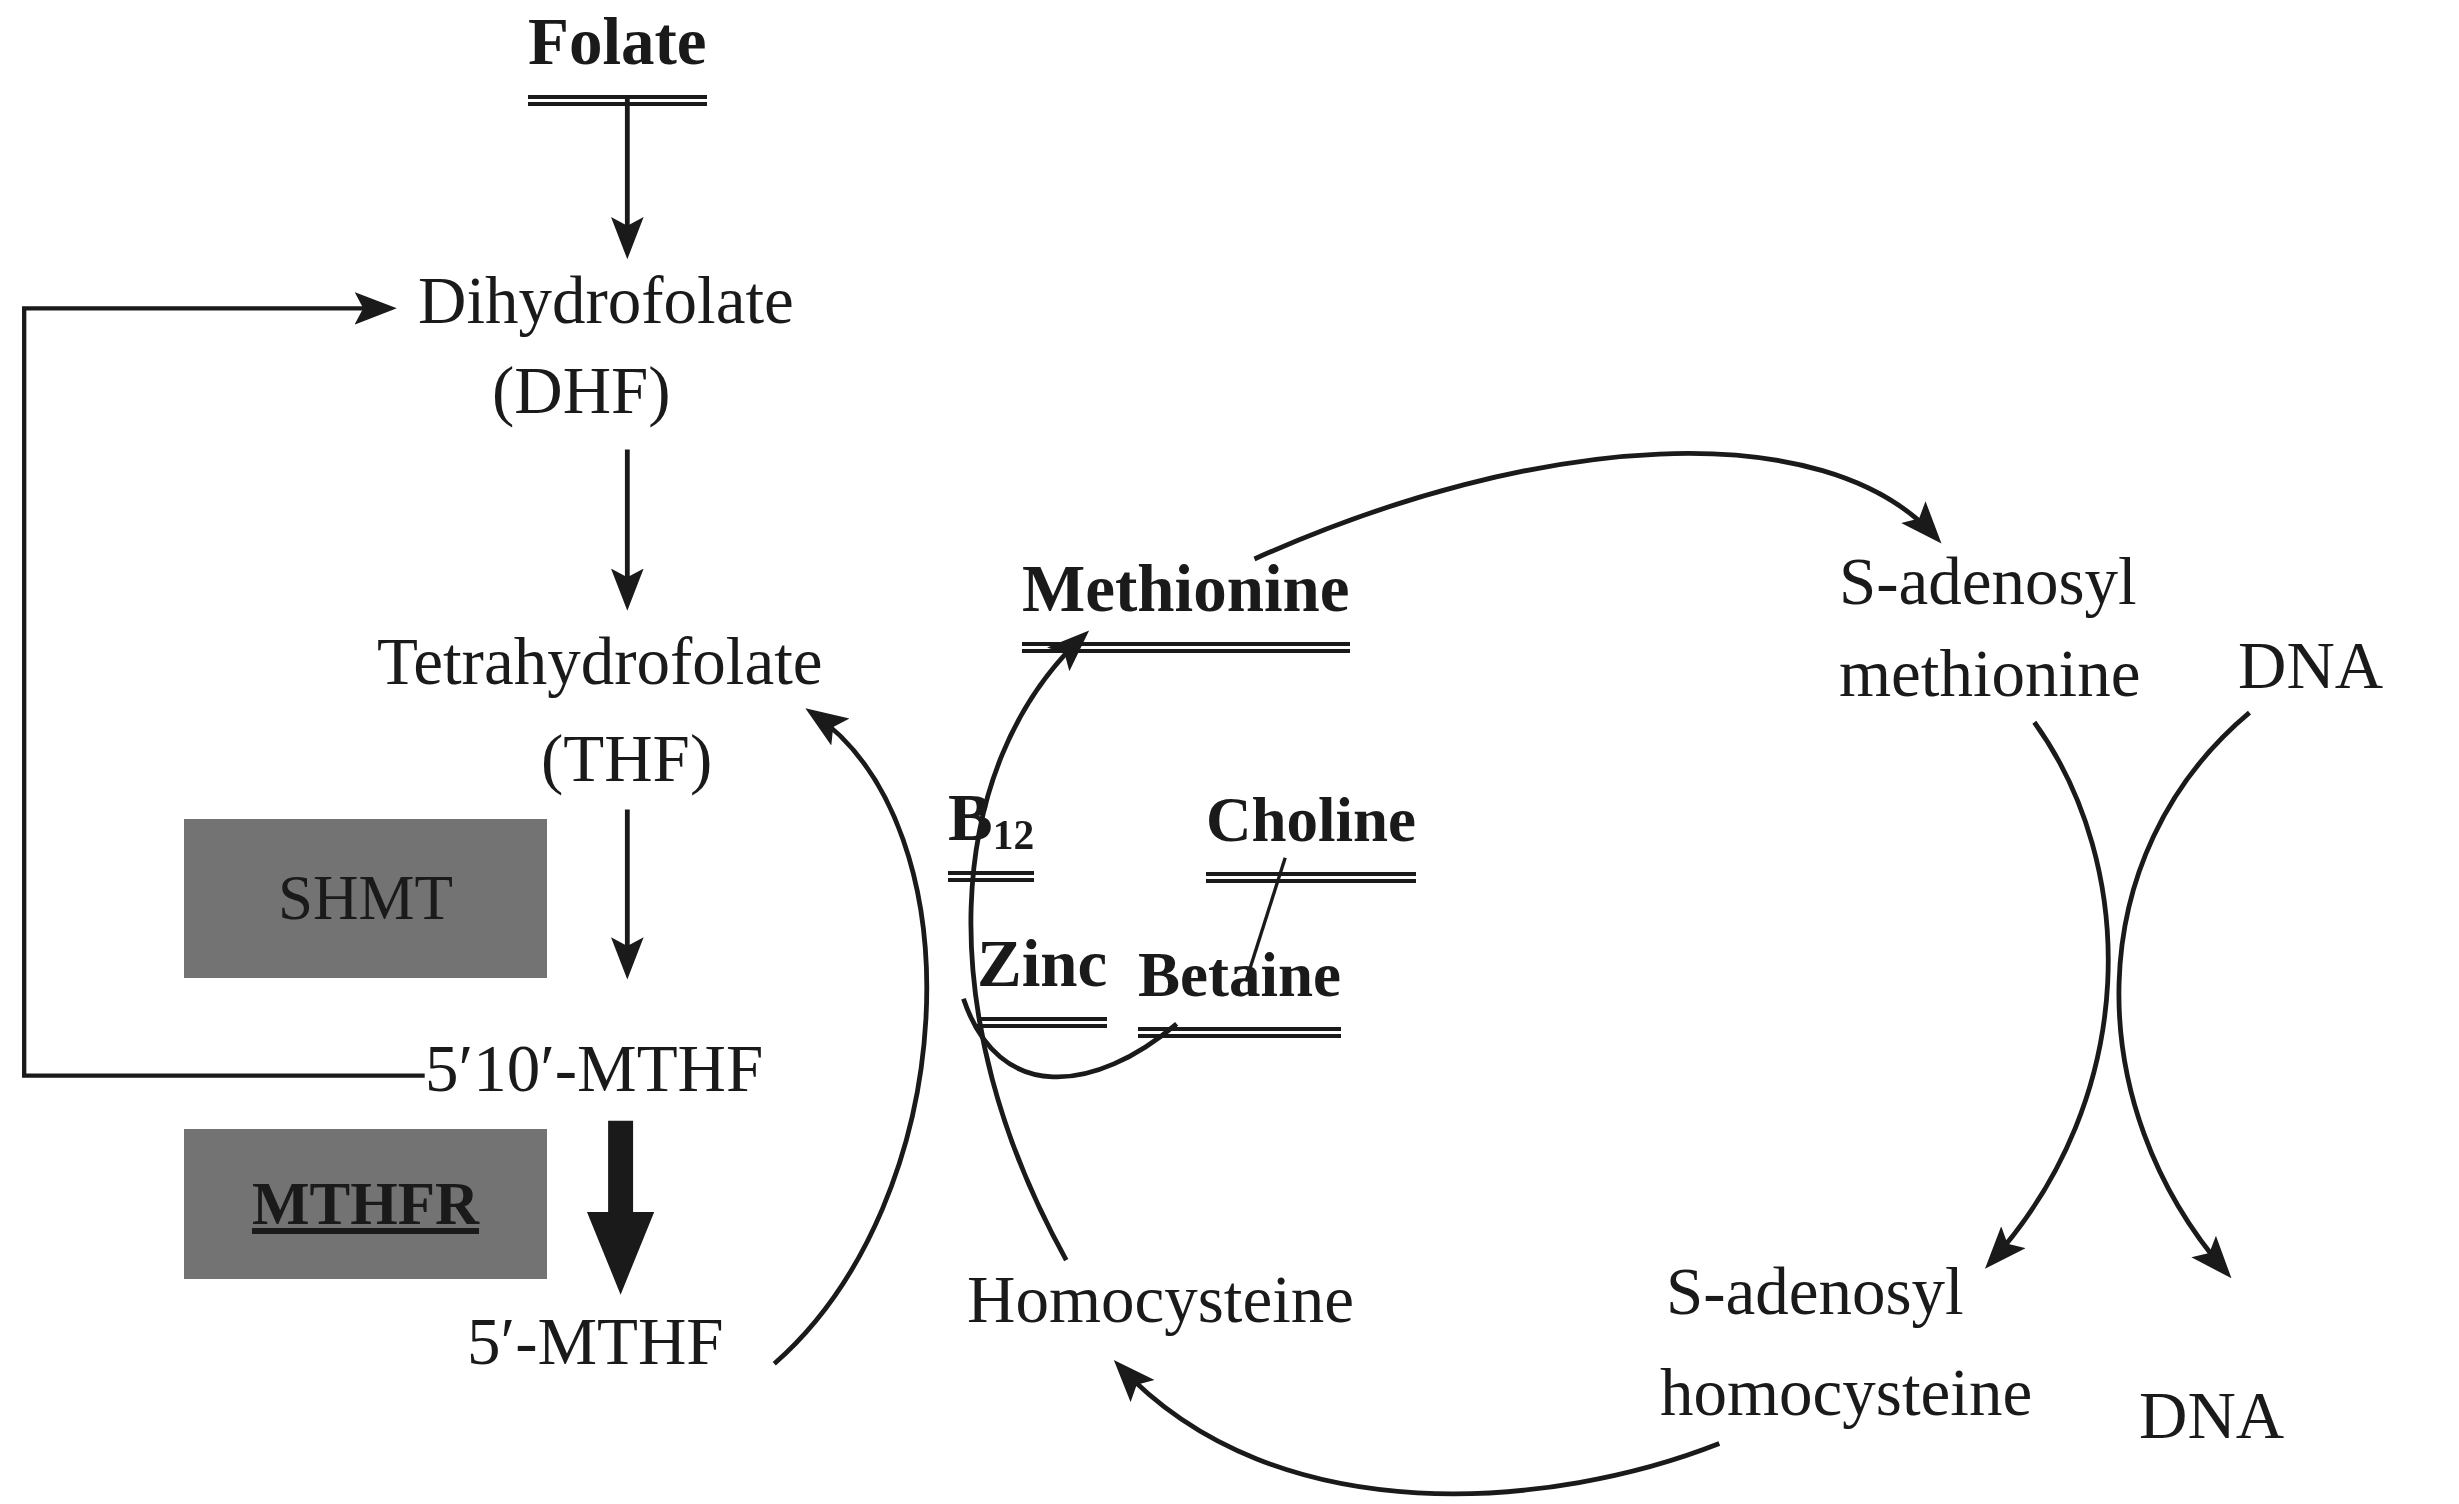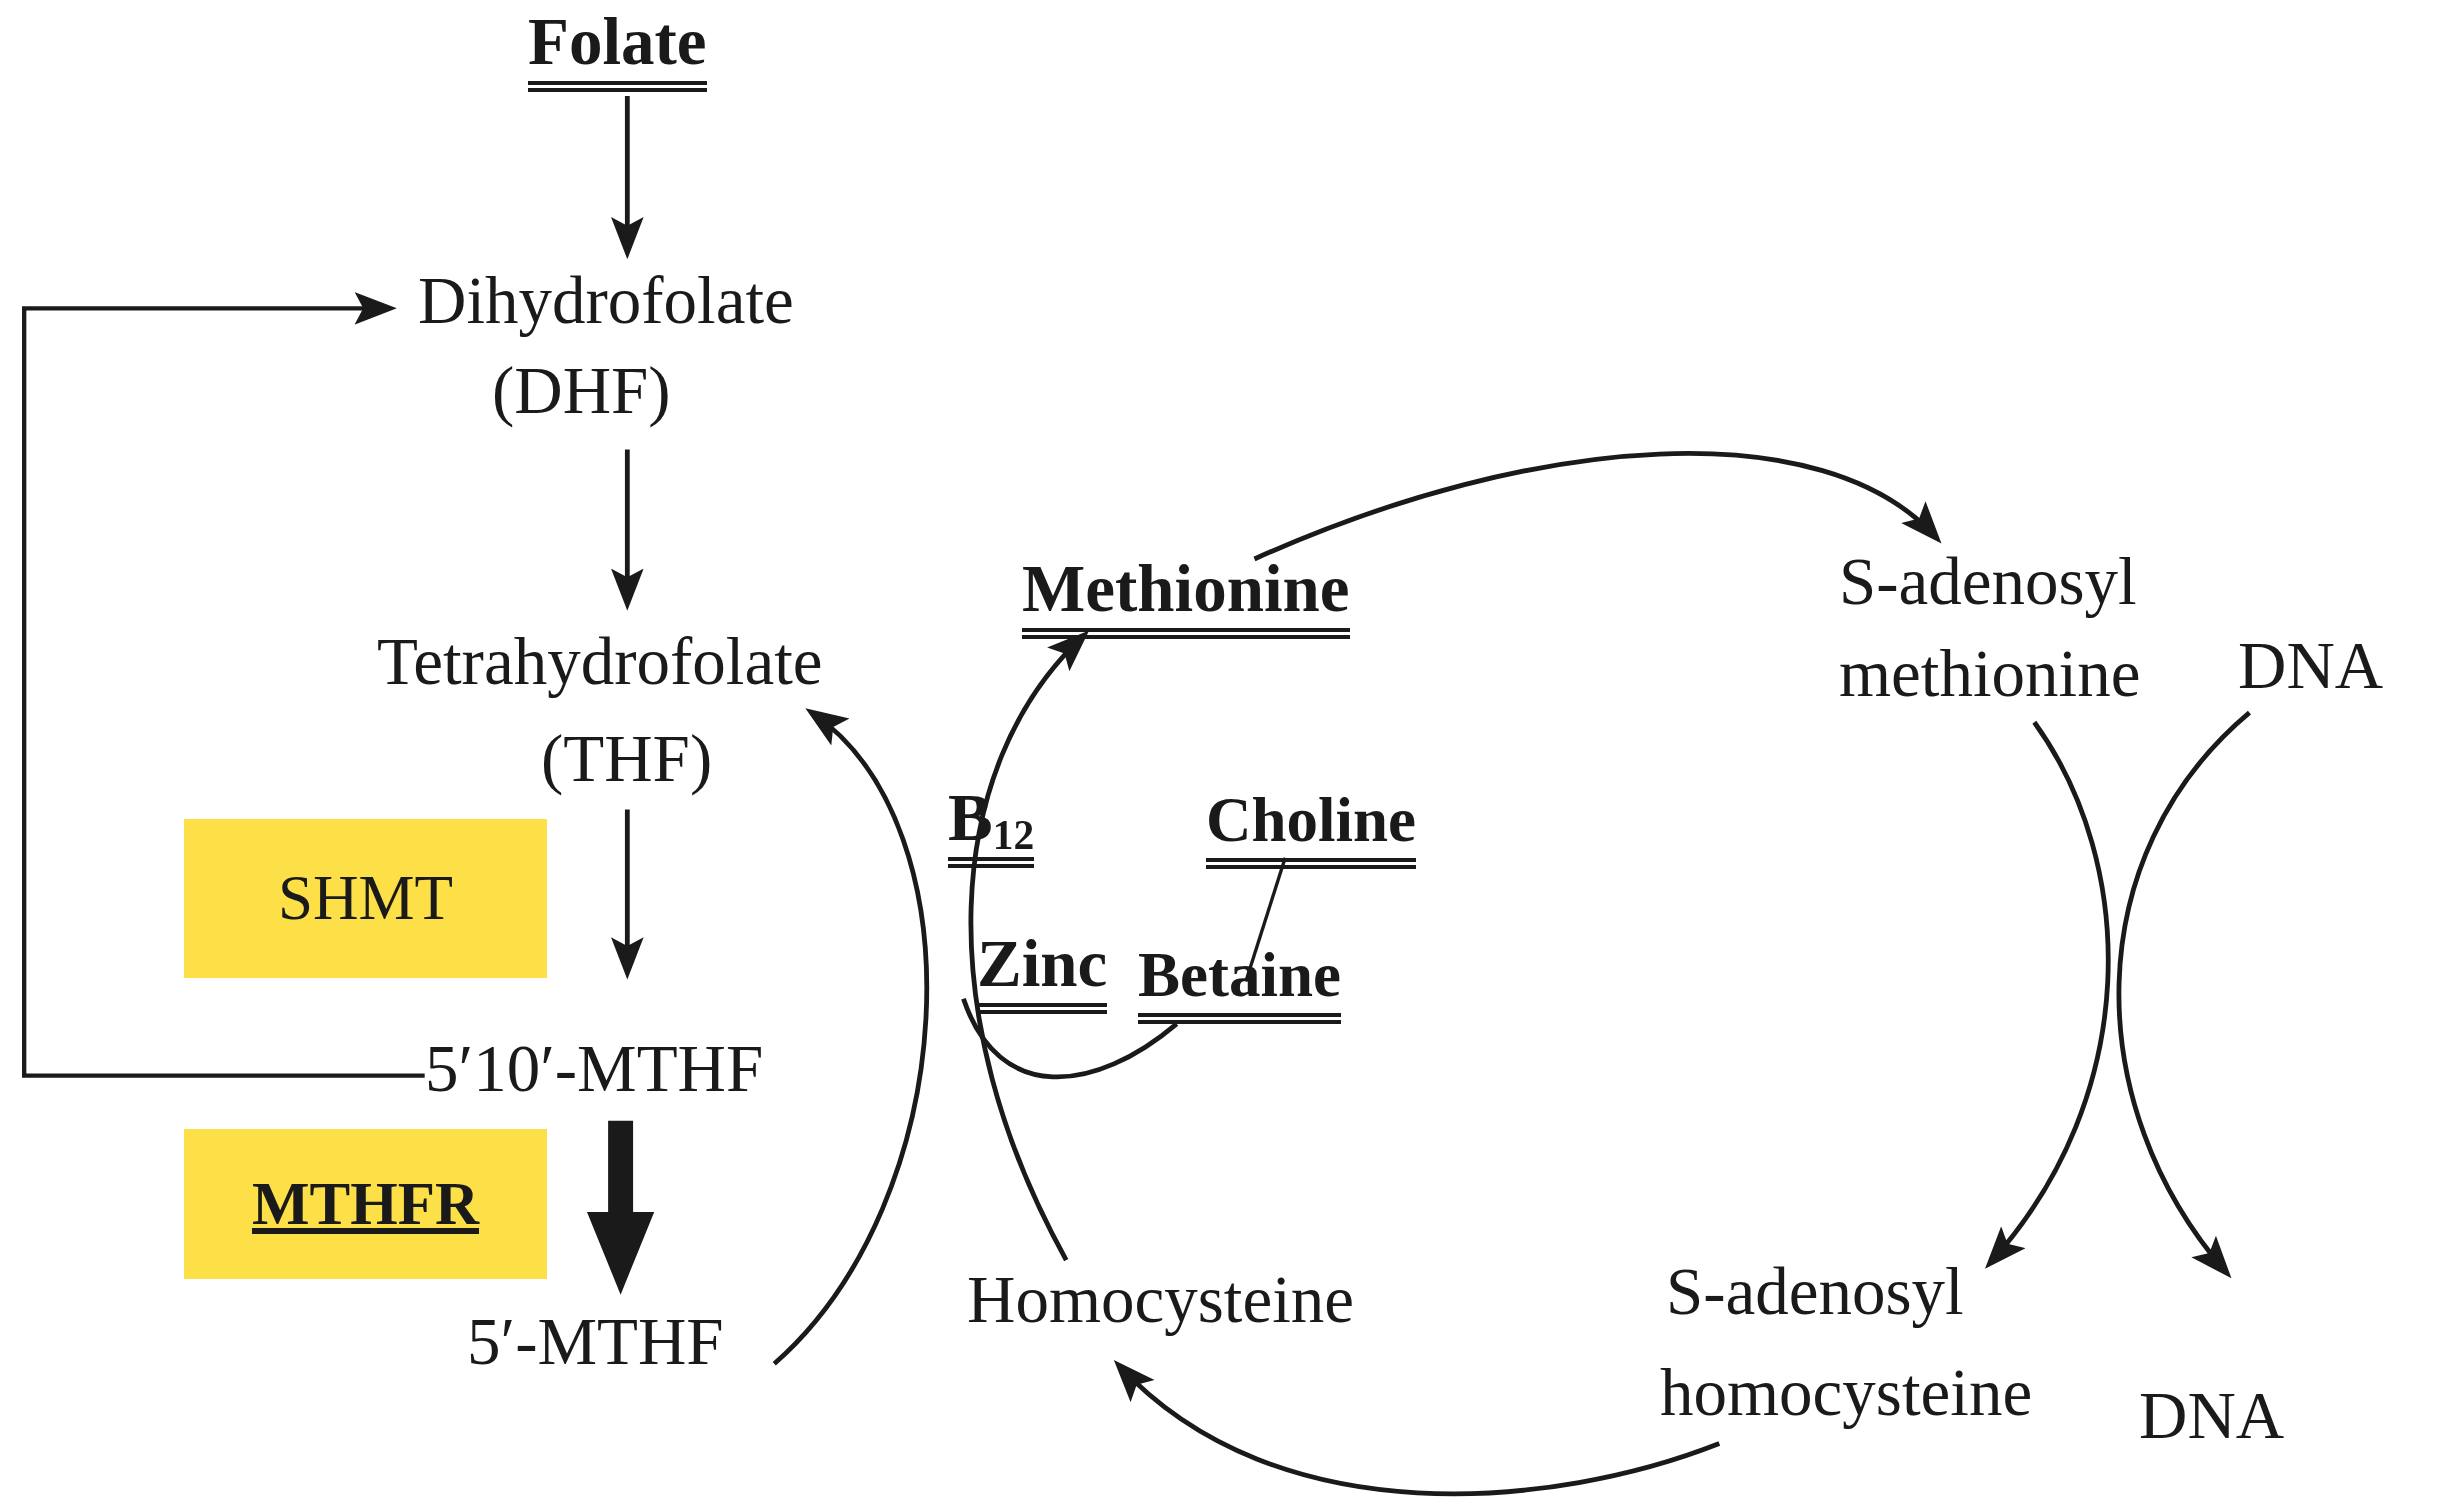--- a/index.html
+++ b/index.html
@@ -13,26 +13,26 @@
   }
   svg.layer{position:absolute;left:0;top:0;width:2459px;height:1504px;}
   .lbl{
     position:absolute;
     white-space:nowrap;
     font-size:67px;
     line-height:1.1;
     color:#1a1a1a;
   }
   .b{font-weight:bold;}
-  .du{border-bottom:11.5px double #1a1a1a;padding-bottom:3px;}
+  .du{border-bottom:11.5px double #1a1a1a;padding-bottom:17px;}
   .mid{font-size:63px;}
   .lbl sub{font-size:0.62em;vertical-align:-0.22em;}
   .enzyme-box{
     position:absolute;
-    background:#fde047;
+    background:#737373;
     display:flex;align-items:center;justify-content:center;
     font-size:63px;
   }
   .enzyme-box.bold{font-weight:bold;font-size:61px;}
 </style>
 </head>
 <body>
 
 <div class="canvas">
 

